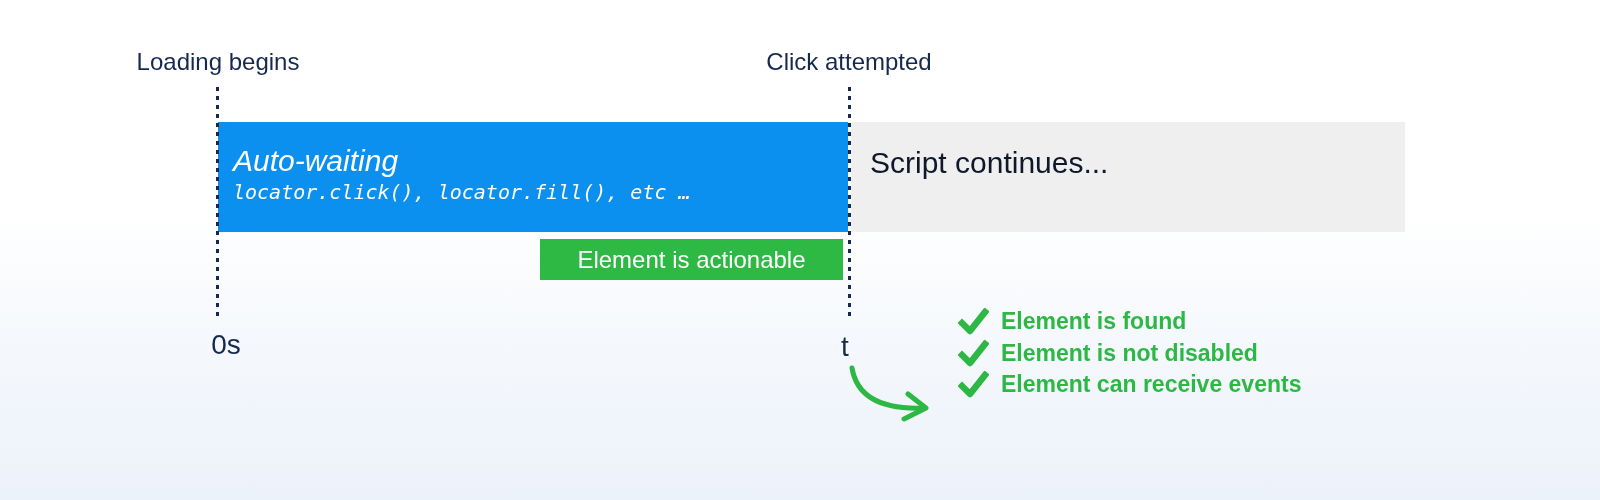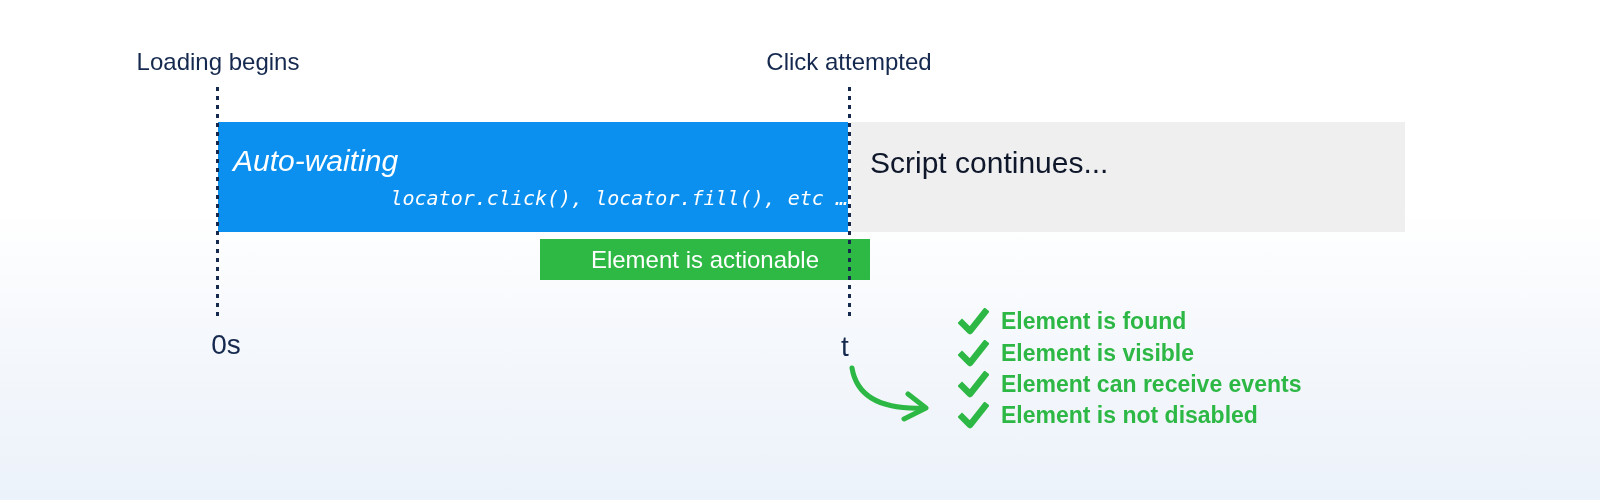--- a/index.html
+++ b/index.html
@@ -41,37 +41,36 @@
     font-style: italic;
   }
   .bar-auto-waiting .bar-title {
     font-size: 30px;
     line-height: 36px;
   }
   .bar-auto-waiting .bar-subtitle {
     font-family: "DejaVu Sans Mono", monospace;
     font-size: 20px;
     line-height: 27px;
-    margin-top: 6px;
+    margin-top: 0;
     white-space: nowrap;
-    text-align: right;
   }
   .bar-script {
     left: 851px;
     width: 554px;
     background: #efefef;
     color: #0f172a;
     padding: 24px 0 16px 19px;
     font-size: 30px;
   }
   .badge {
     position: absolute;
     left: 540px;
     top: 239px;
-    width: 330px;
+    width: 303px;
     height: 41px;
     background: #2eb944;
     color: #ffffff;
     font-size: 24px;
     display: flex;
     align-items: center;
     justify-content: center;
     z-index: 2;
   }
   .tick-label {
@@ -143,29 +142,23 @@
     <div class="check-row">
       <svg class="check-icon" width="31" height="27" viewBox="0 0 31 27">
         <polyline points="4,15 12,23 27,4" fill="none" stroke="#2db845" stroke-width="6.5" stroke-linecap="square" stroke-linejoin="round"></polyline>
       </svg>
       <span class="check-label">Element is found</span>
     </div>
     <div class="check-row">
       <svg class="check-icon" width="31" height="27" viewBox="0 0 31 27">
         <polyline points="4,15 12,23 27,4" fill="none" stroke="#2db845" stroke-width="6.5" stroke-linecap="square" stroke-linejoin="round"></polyline>
       </svg>
-      <span class="check-label">Element is visible</span>
+      <span class="check-label">Element is not disabled</span>
     </div>
     <div class="check-row">
       <svg class="check-icon" width="31" height="27" viewBox="0 0 31 27">
         <polyline points="4,15 12,23 27,4" fill="none" stroke="#2db845" stroke-width="6.5" stroke-linecap="square" stroke-linejoin="round"></polyline>
       </svg>
       <span class="check-label">Element can receive events</span>
     </div>
-    <div class="check-row">
-      <svg class="check-icon" width="31" height="27" viewBox="0 0 31 27">
-        <polyline points="4,15 12,23 27,4" fill="none" stroke="#2db845" stroke-width="6.5" stroke-linecap="square" stroke-linejoin="round"></polyline>
-      </svg>
-      <span class="check-label">Element is not disabled</span>
-    </div>
   </div>
 
 </div>
 
 </body></html>

